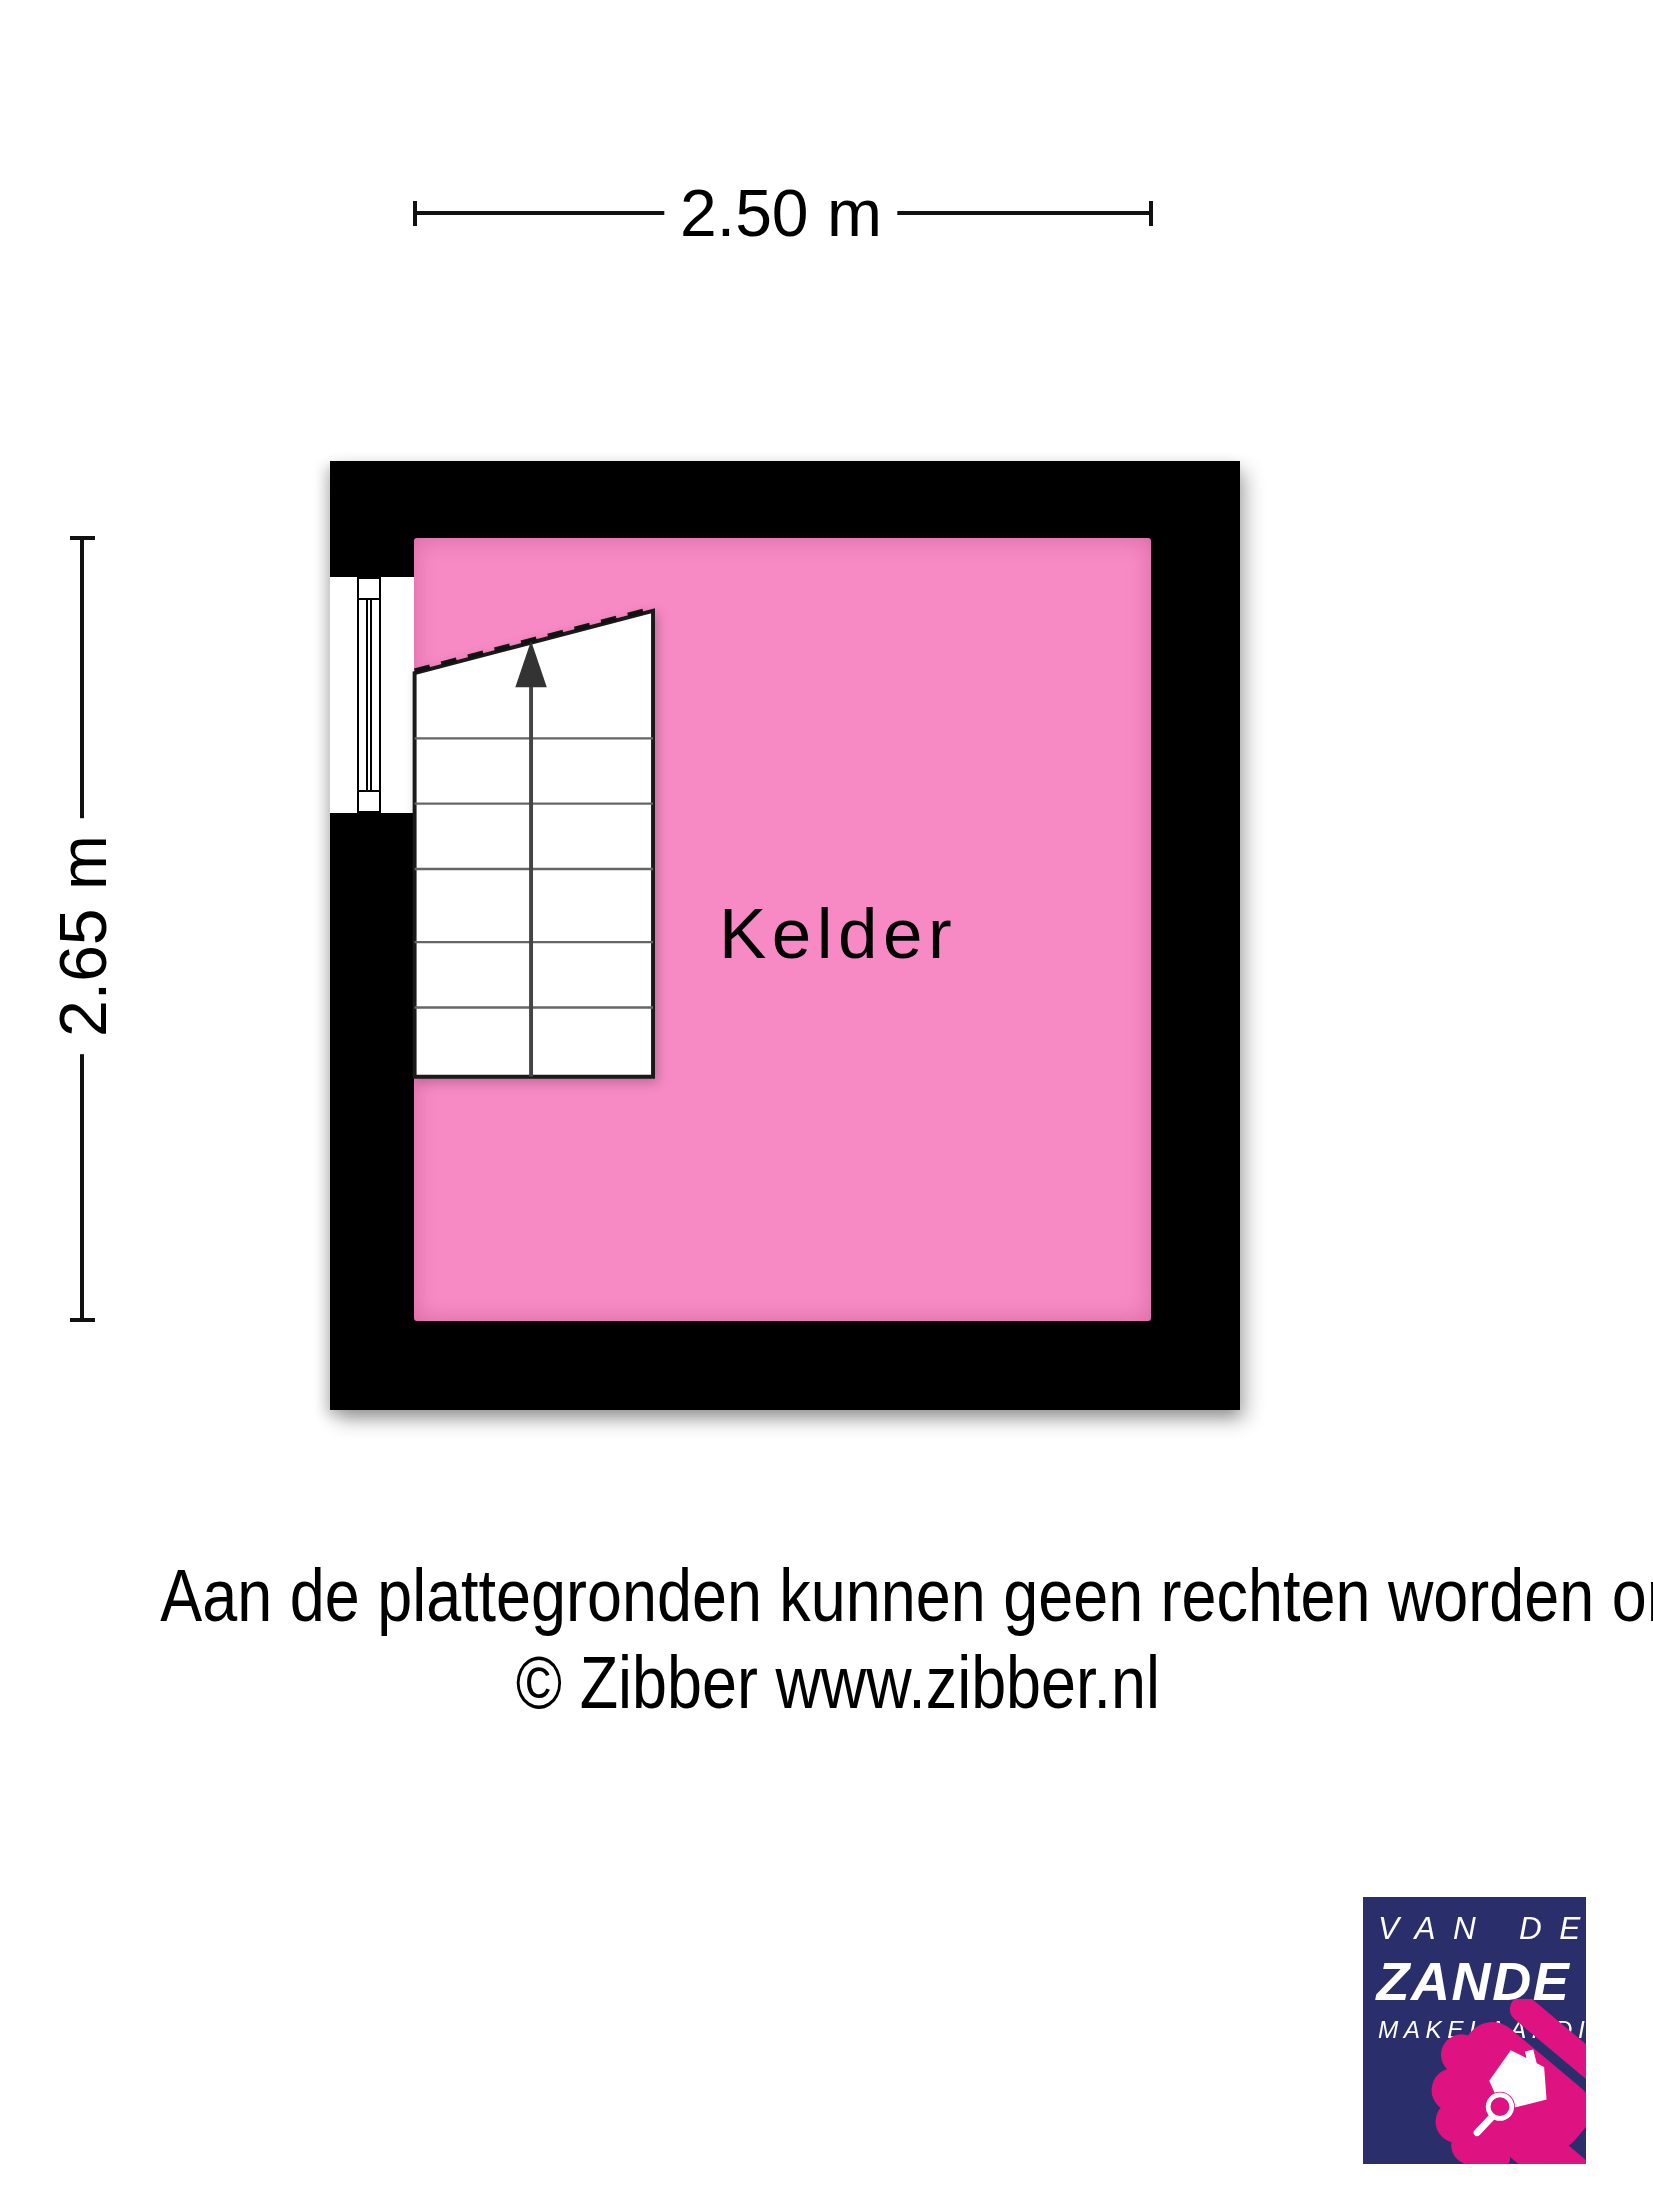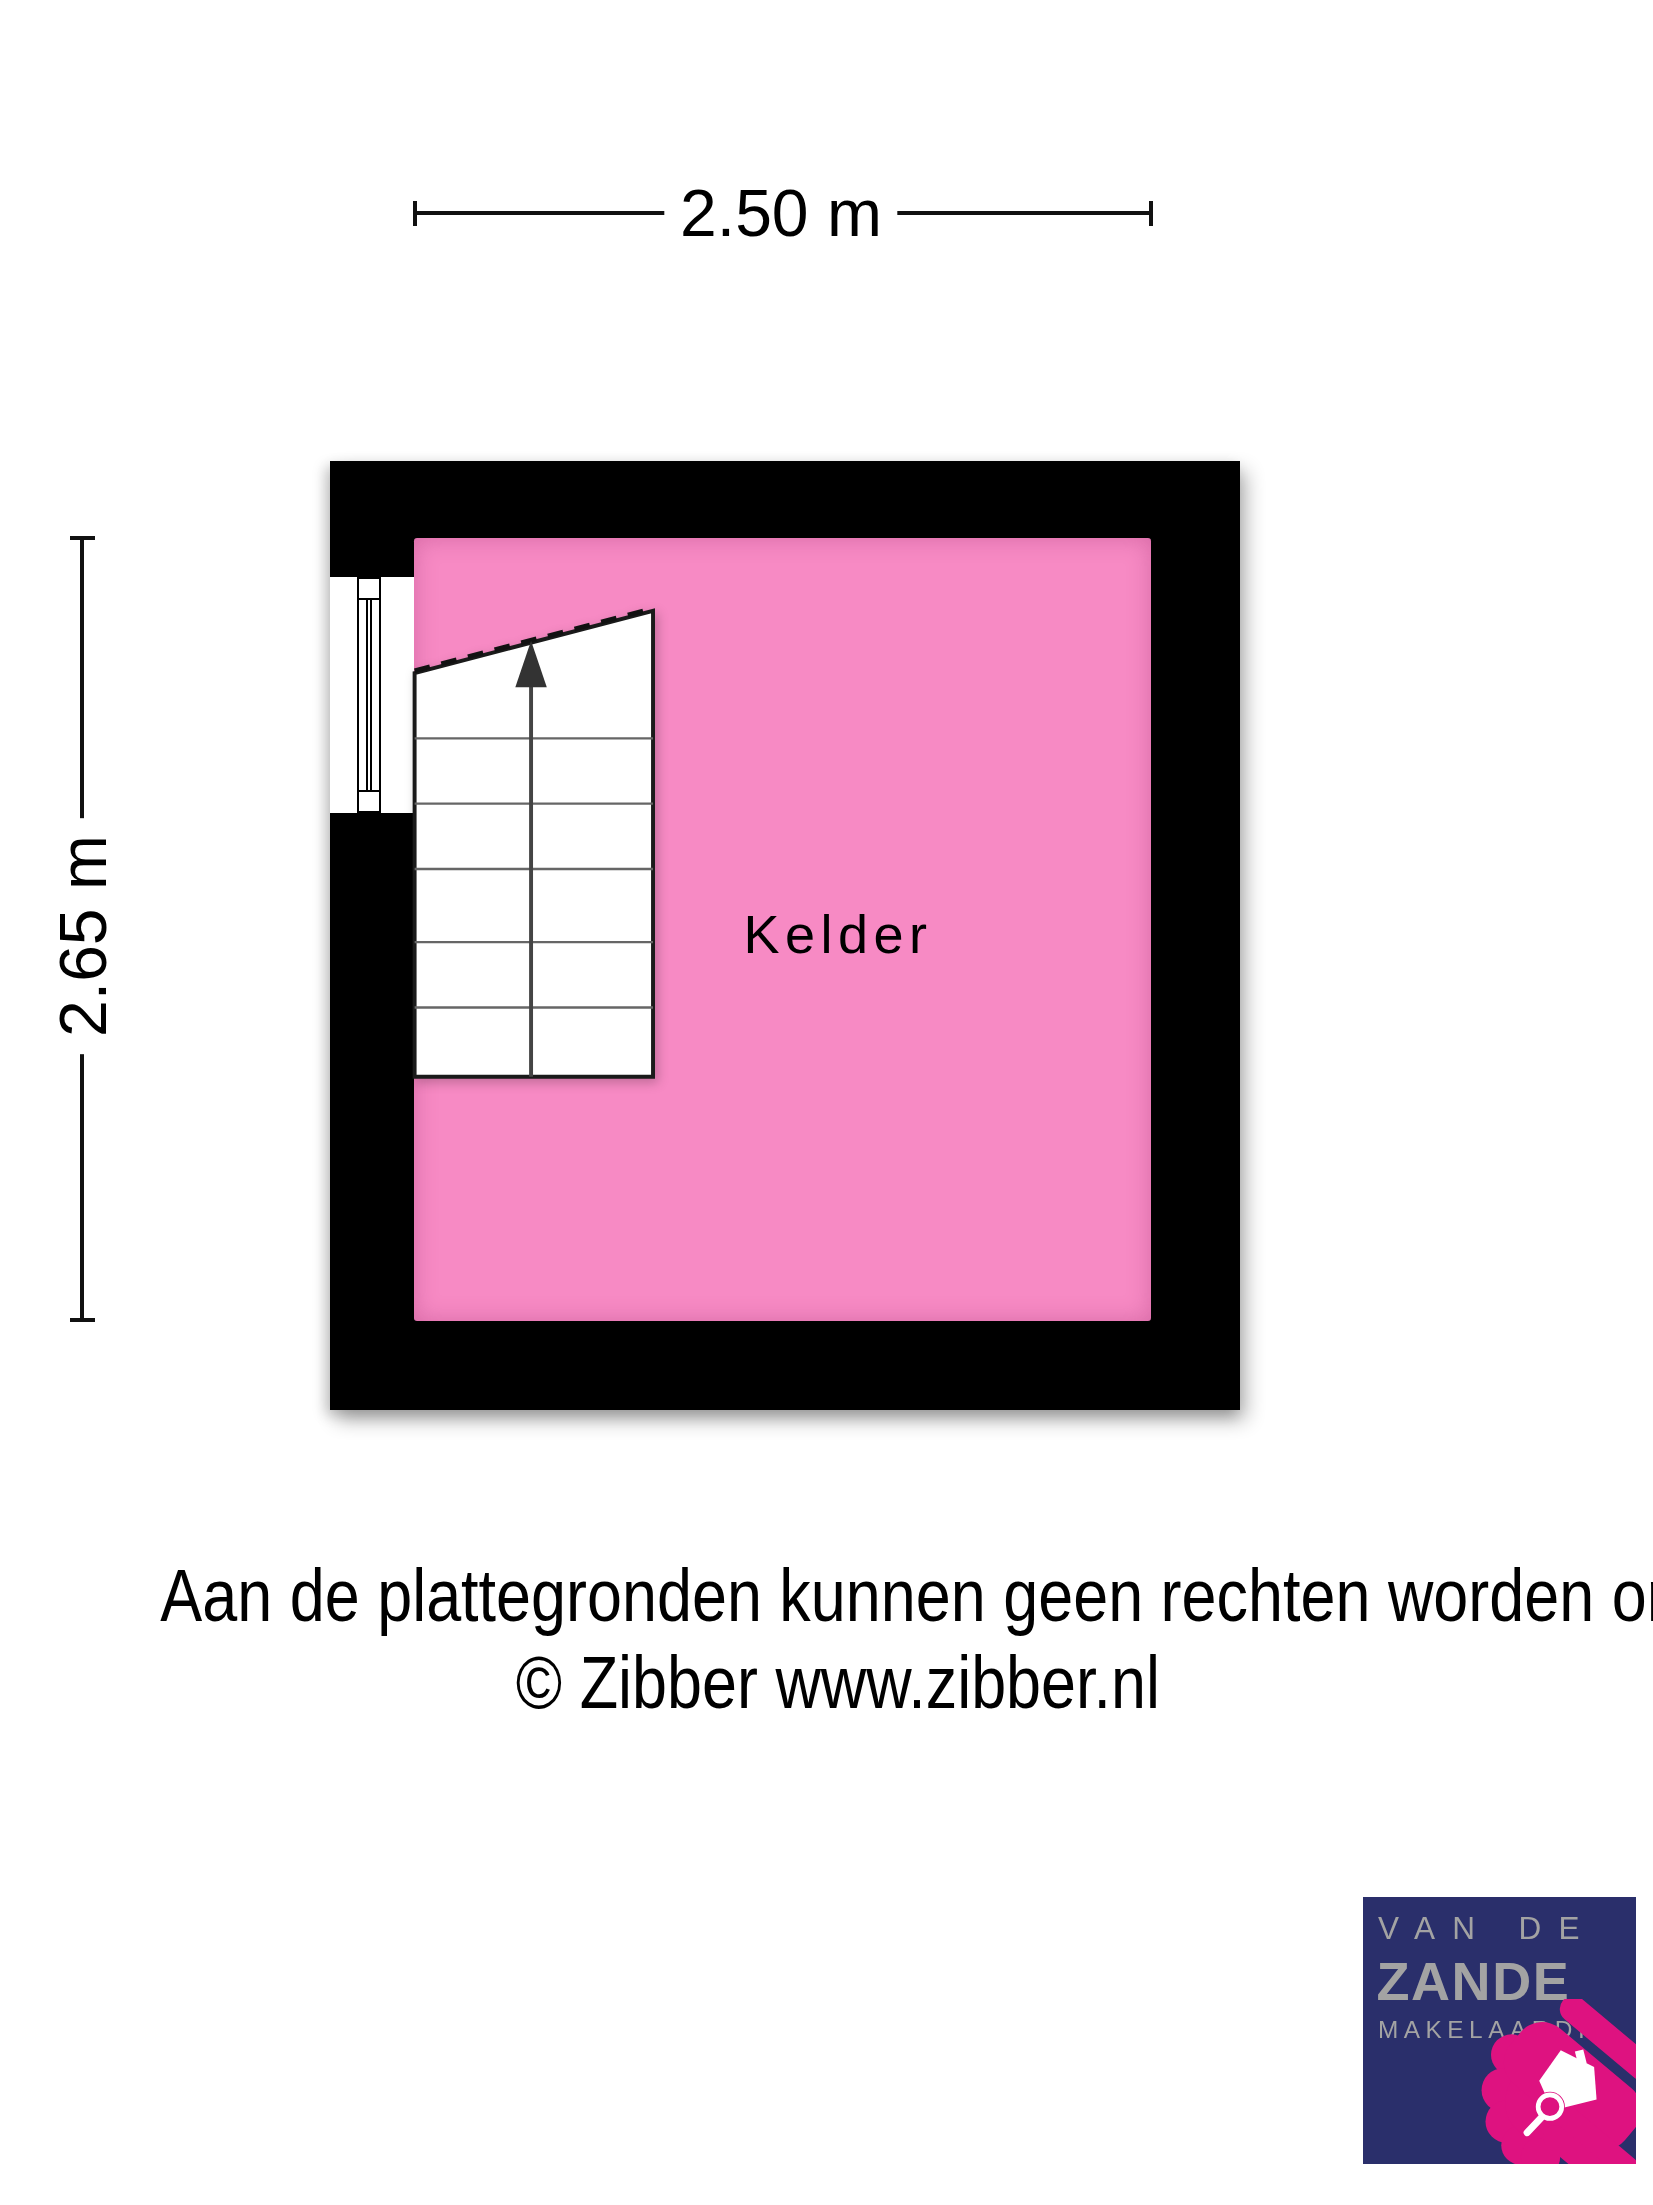--- a/index.html
+++ b/index.html
@@ -82,21 +82,21 @@
     box-shadow: inset 0 0 23.6px rgba(130, 20, 85, 0.28);
     border-radius: 3.2px;
   }
   .room-label {
     position: absolute;
     left: 327px; top: 437px;
     width: 362px; height: 71px;
     display: flex;
     align-items: center;
     justify-content: center;
-    font-size: 54px;
+    font-size: 71px;
     letter-spacing: 5.5px;
     color: #000;
   }
 
   
   .window-opening {
     position: absolute;
     left: 0px; top: 116px;
     width: 84px; height: 236px;
     background: #ffffff;
@@ -147,24 +147,25 @@
   .disclaimer .line > span {
     display: inline-block;
     transform: scaleX(0.85);
     transform-origin: 50% 50%;
   }
 
   
   .logo {
     position: absolute;
     left: 1352px; top: 1897px;
-    width: 273px; height: 267px;
+    width: 223px; height: 267px;
     background: var(--logo-navy, #2a2f6b);
     overflow: hidden;
-    color: #a3a3a3;
+    color: #ffffff;
+    font-style: italic;
   }
   .logo-l1 {
     margin: 12.6px 0 0 15px;
     font-size: 31.5px;
     letter-spacing: 0.55em;
     font-weight: 400;
     white-space: nowrap;
   }
   .logo-l2 {
     margin: 3.2px 0 0 13.4px;

